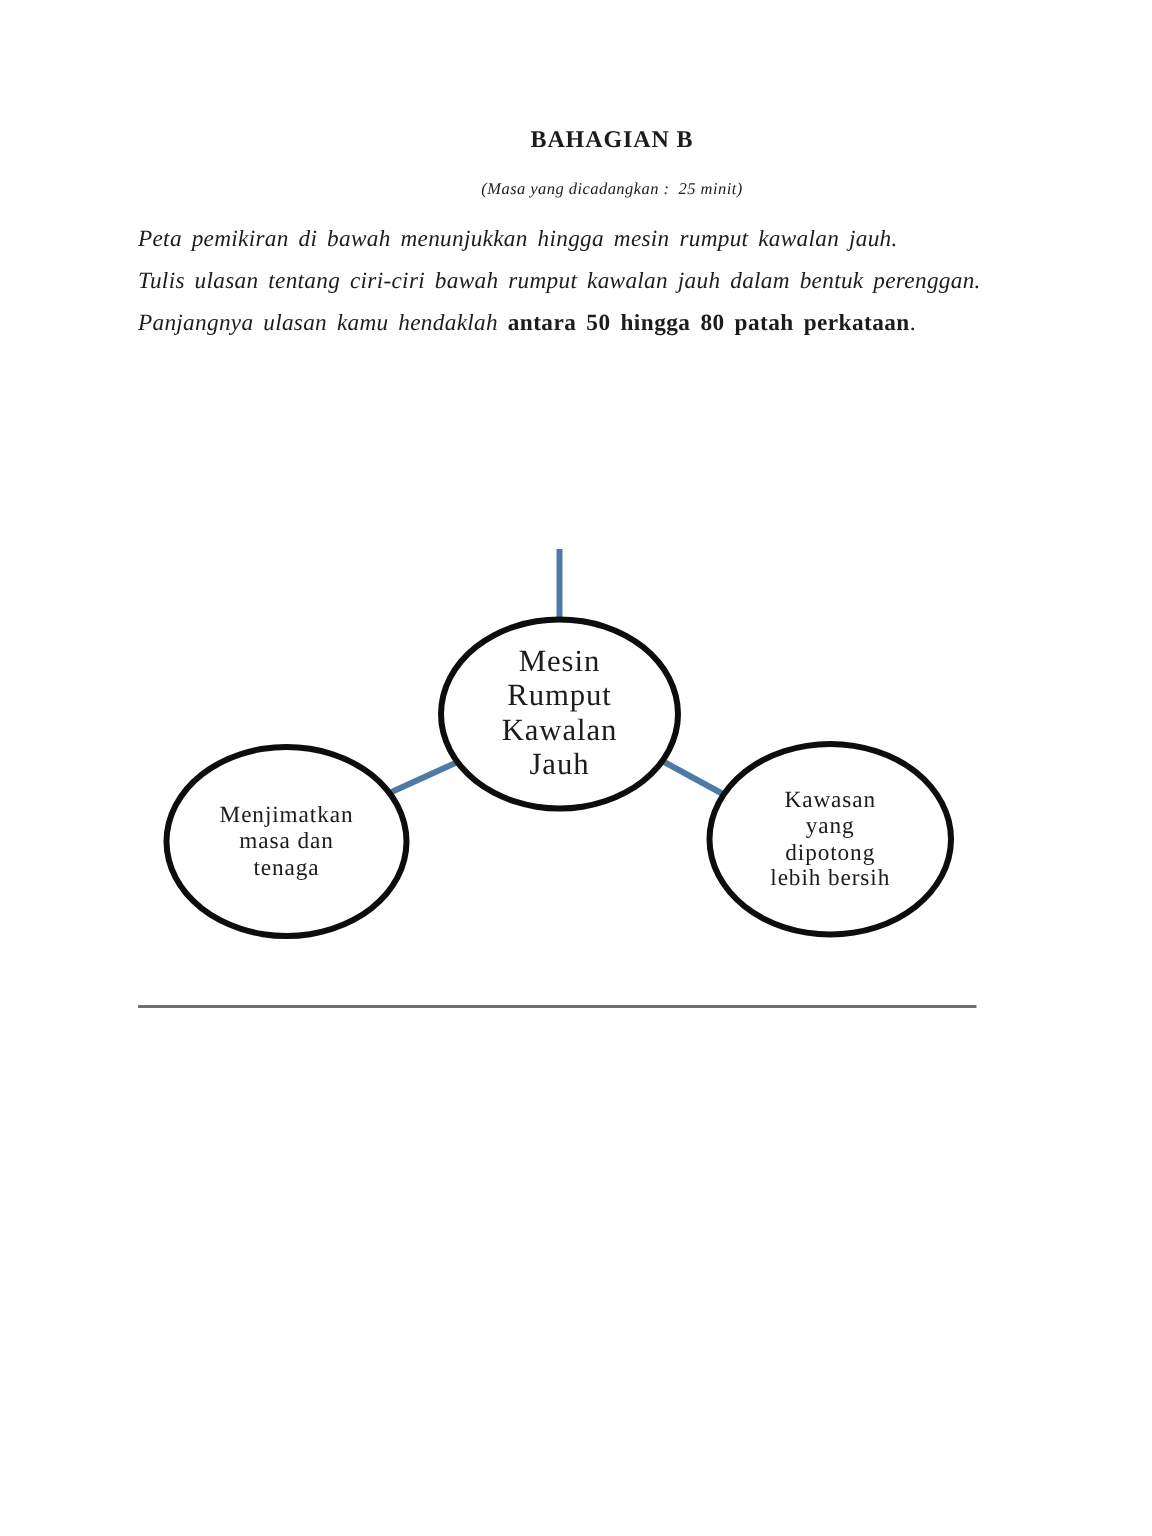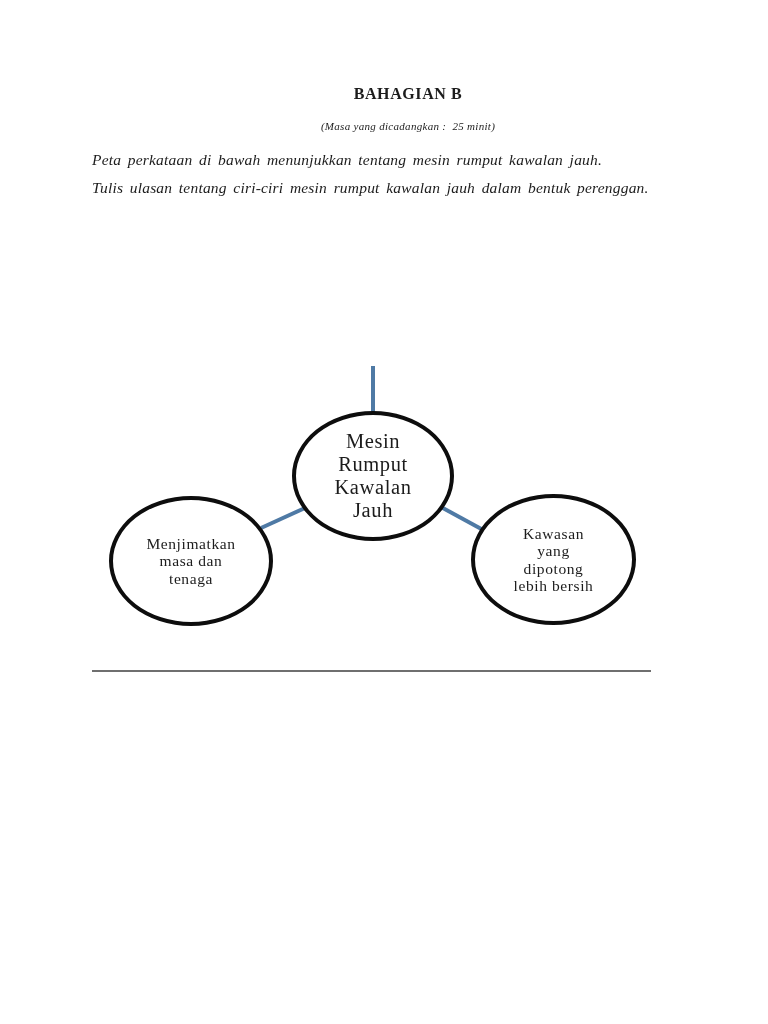--- a/index.html
+++ b/index.html
@@ -99,24 +99,25 @@
 </head>
 <body>
 
 <div class="page">
 
   <div class="abs centered title">BAHAGIAN B</div>
 
 
   <div class="abs centered time-note">(Masa yang dicadangkan :  25 minit)</div>
 
-  <div class="abs para para-1">Peta perkataan di bawah menunjukkan tentang mesin rumput kawalan jauh.</div>
+  <div class="abs para para-1">Peta pemikiran di bawah menunjukkan hingga mesin rumput kawalan jauh.</div>
 
-  <div class="abs para para-2">Tulis ulasan tentang ciri-ciri mesin rumput kawalan jauh dalam bentuk perenggan.</div>
+  <div class="abs para para-2">Tulis ulasan tentang ciri-ciri bawah rumput kawalan jauh dalam bentuk perenggan.</div>
 
+  <div class="abs para para-3"><span>Panjangnya ulasan kamu hendaklah </span><span class="bold-upright">antara 50 hingga 80 patah perkataan</span><span class="plain-upright">.</span></div>
 
   <svg class="abs connector-layer" viewBox="0 0 768 1024" xmlns="http://www.w3.org/2000/svg">
     <line x1="373" y1="366" x2="373" y2="414" stroke="#4f7aa5" stroke-width="4"></line>
     <line x1="305" y1="508" x2="261" y2="528" stroke="#4f7aa5" stroke-width="4"></line>
     <line x1="441" y1="507" x2="485" y2="531" stroke="#4f7aa5" stroke-width="4"></line>
   </svg>
 
 
   <div class="abs node node-center">
     <span class="node-text">Mesin

